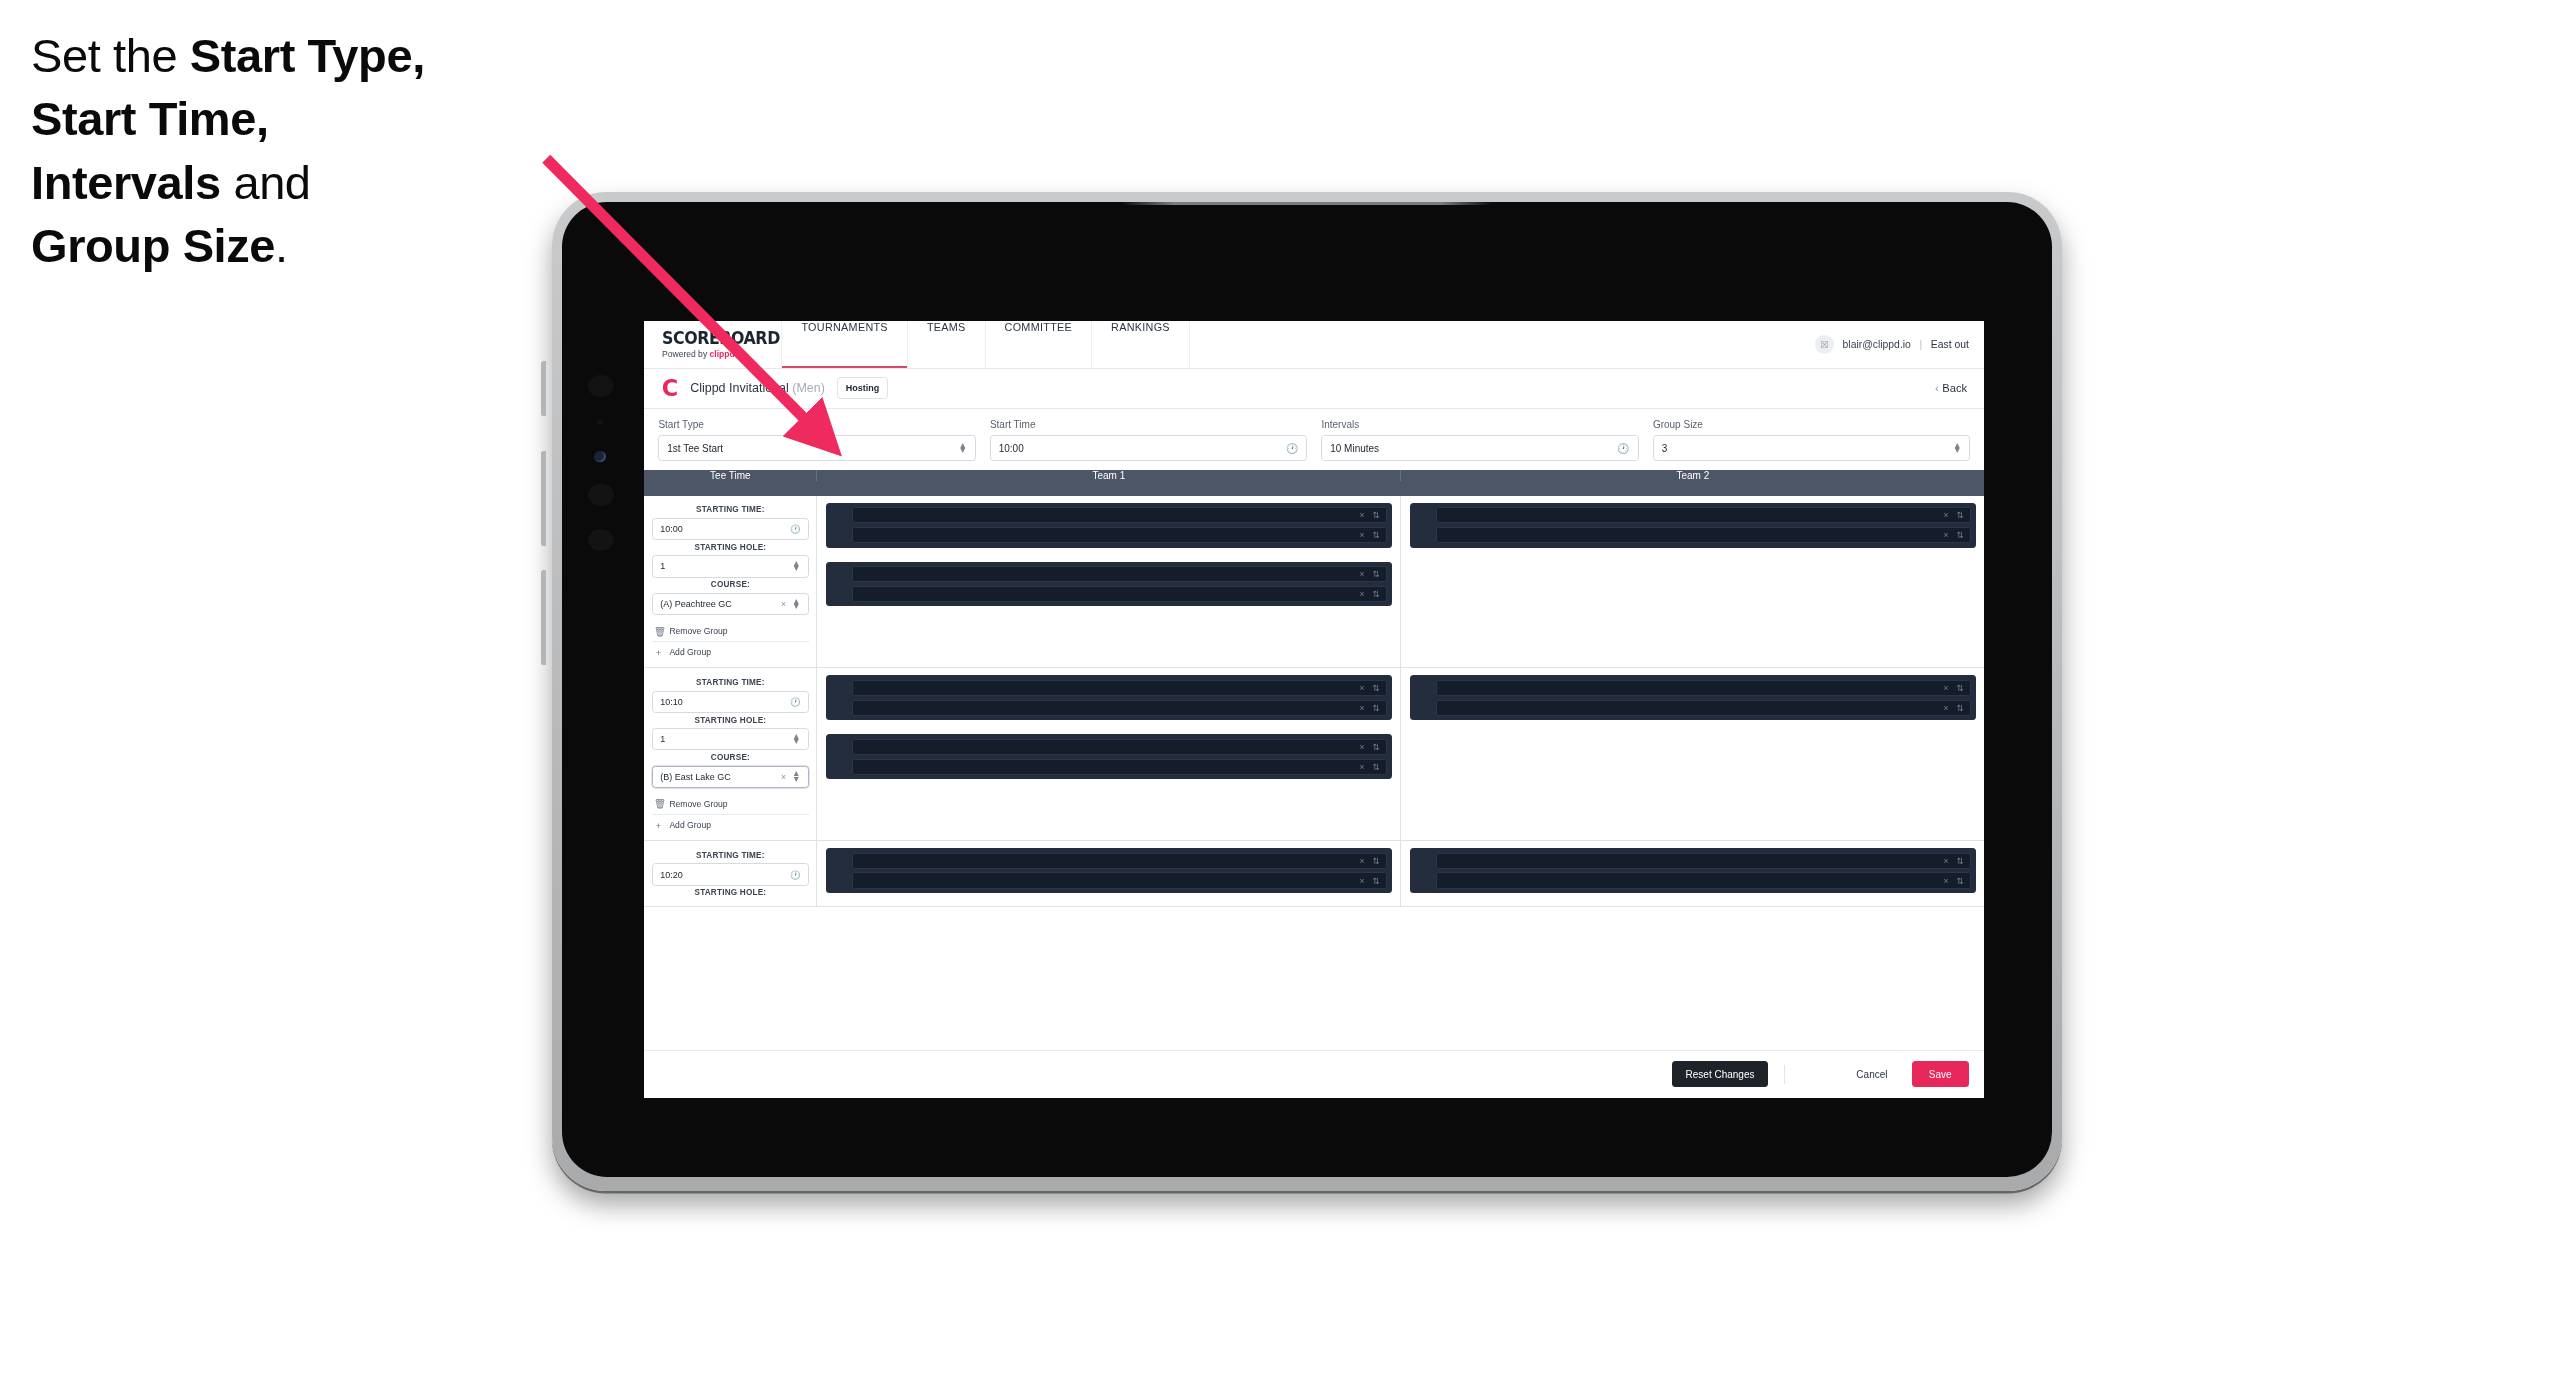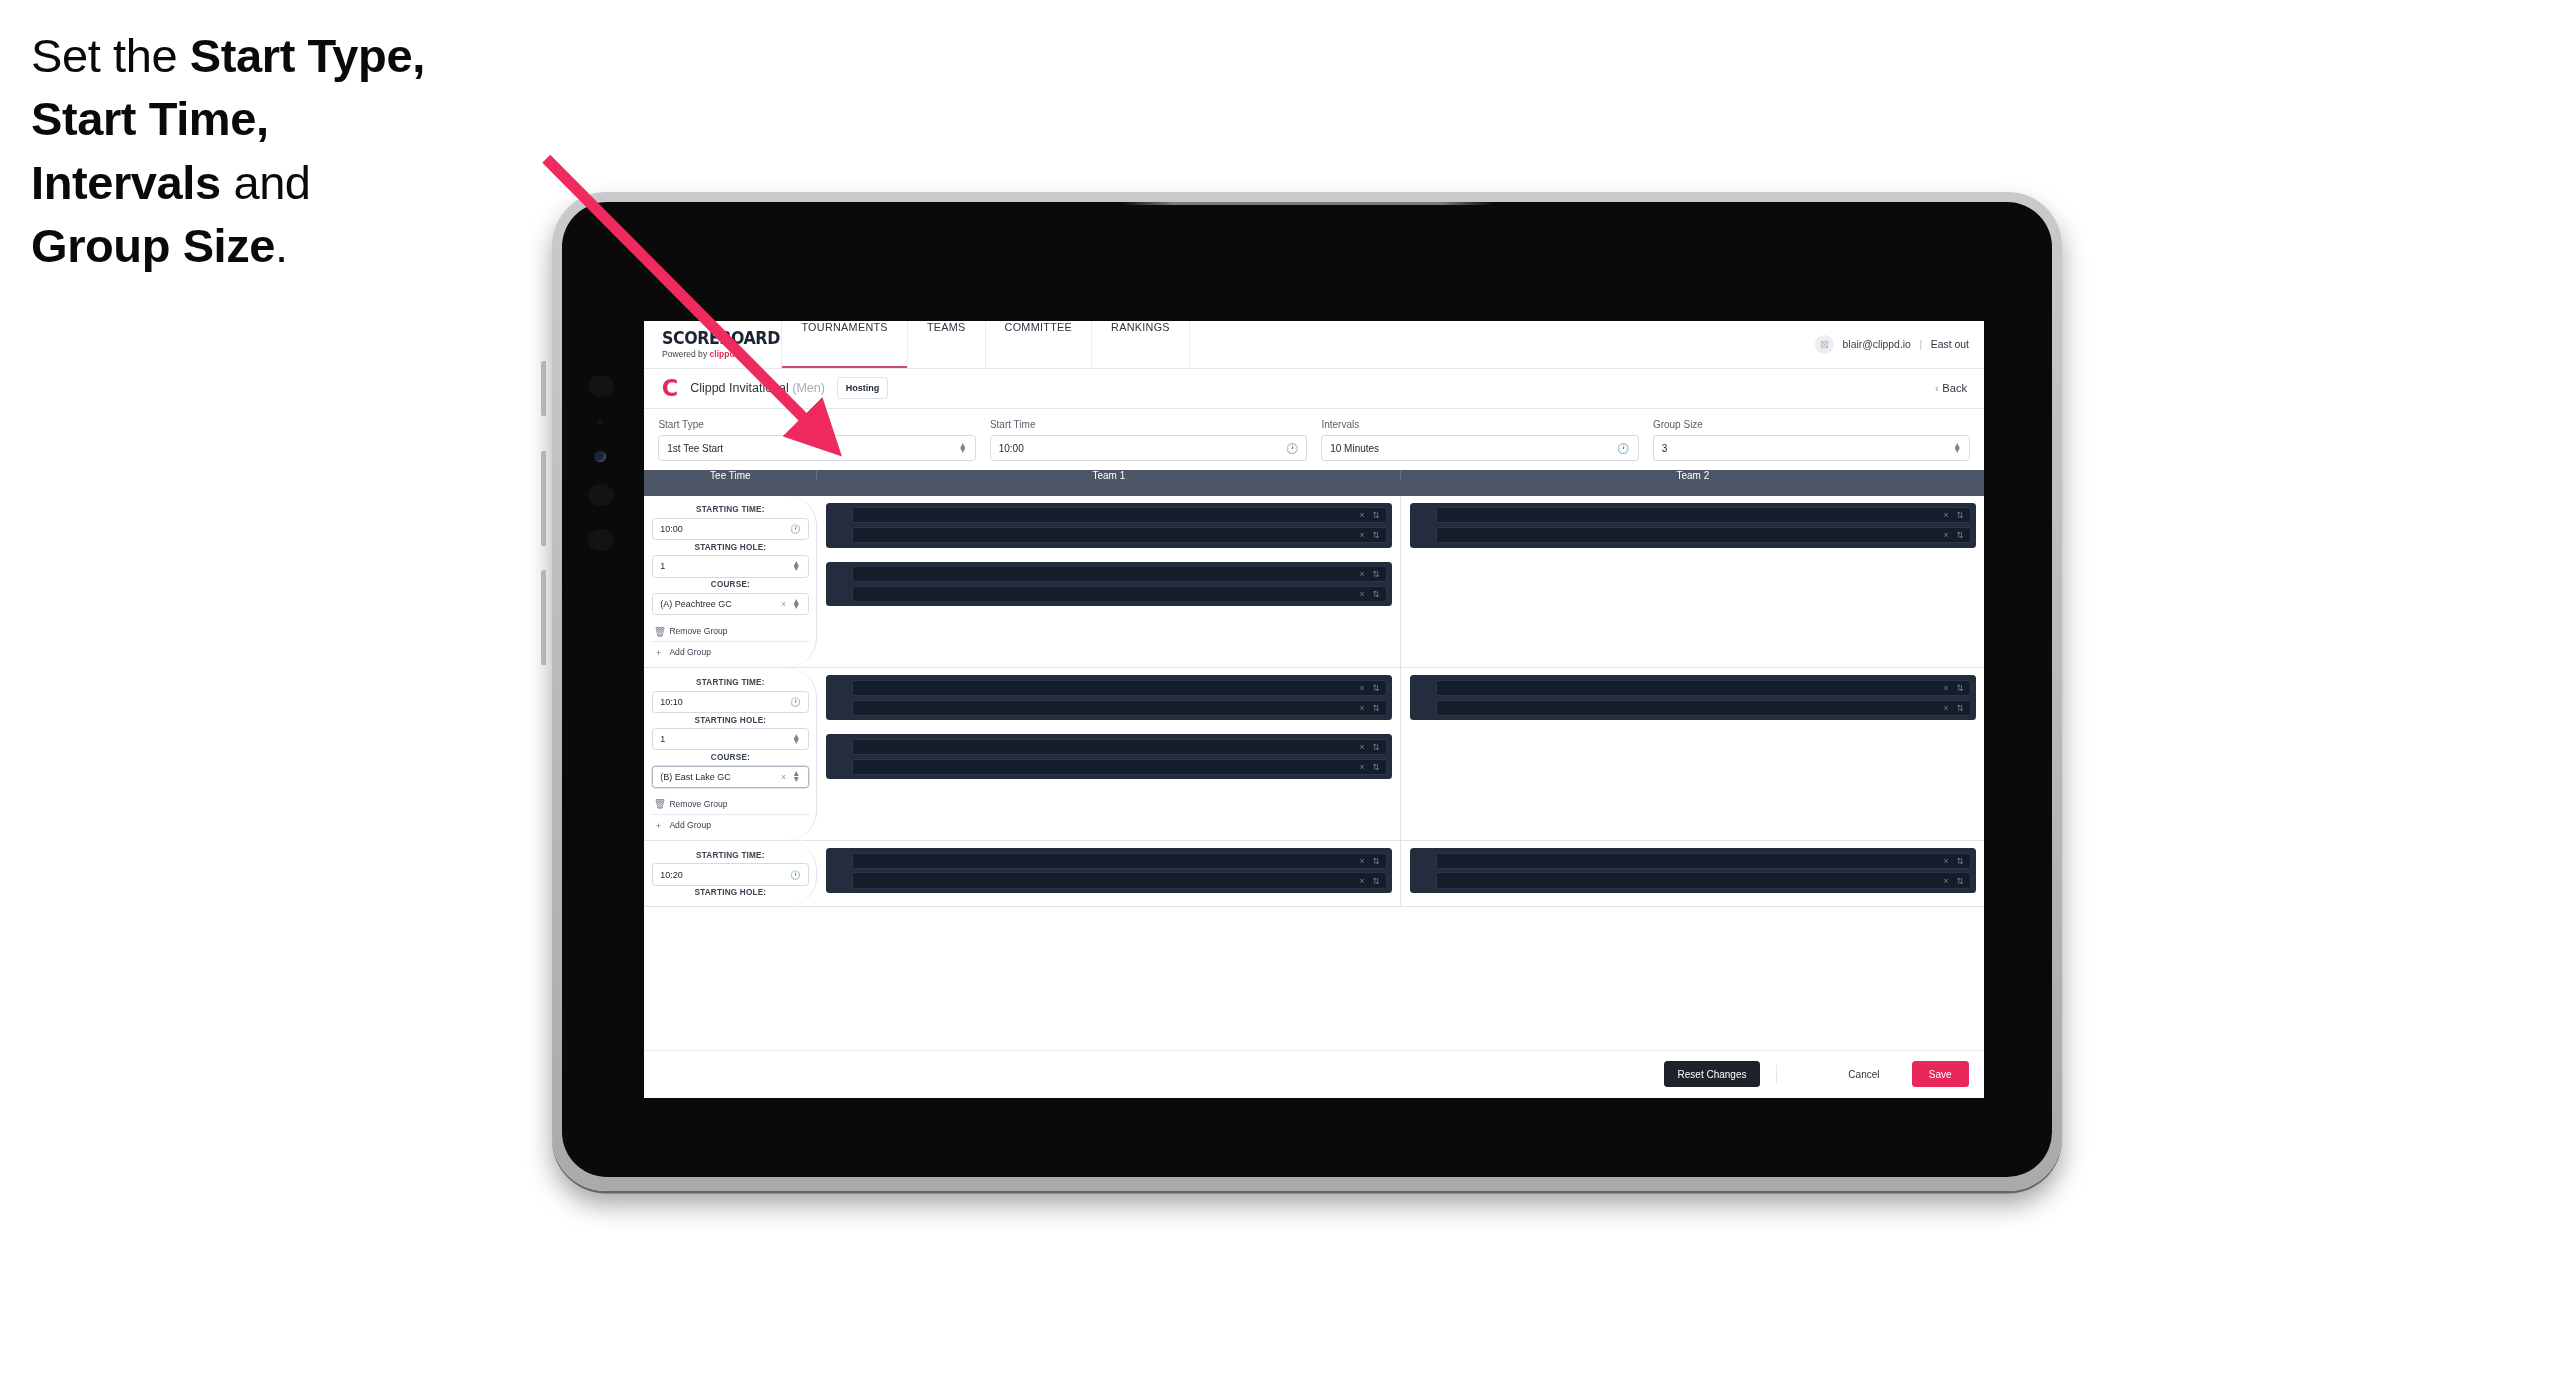--- a/index.html
+++ b/index.html
@@ -137,21 +137,21 @@
   }
   .th { display:flex; align-items:center; justify-content:center; font-size: 10px; }
   .th-tee { width: 173px; border-right:0.9px solid #667087; }
   .th-t1 { flex:1; border-right:0.9px solid #667087; }
   .th-t2 { flex:1; }
 
   .tbody { position: relative; }
   .trow { display:flex; border-bottom:0.9px solid #dfe3e8; align-items:stretch; }
   .c-tee {
     width: 173px; border-right:0.9px solid #dfe3e8; padding: 7px 7.8px 5.2px;
-    display:flex; flex-direction:column; align-items:center;border-radius:29px;
+    display:flex; flex-direction:column; align-items:center;
   }
   .mini-label { font-size: 8.2px; font-weight:700; color:#3b4350; letter-spacing:0.2px; margin: 2.6px 0 3.5px; text-align:center; }
   .mini-ctrl {
     width: 100%; height: 22.4px; border:0.9px solid #d6dae0; border-radius:3.5px; background:#fff;
     display:flex; align-items:center; padding: 0 7px; font-size: 9px; color:#1b2430;
   }
   .mini-ctrl.focus { border-color:#aeb6c4; box-shadow: 0 0 0 0.9px rgba(120,140,180,.25); }
   .mini-ctrl .end { margin-left:auto; display:flex; align-items:center; gap:6px; color:#8d949e; font-size: 8.6px; }
   .grp-link {
     width:100%; display:flex; align-items:center; gap:6px;
@@ -175,21 +175,21 @@
   
   .appfoot {
     position:absolute; left:0; right:0; bottom:0; height: 48px; background:#fff;
     border-top: 0.9px solid #e9ebef;
     display:flex; align-items:center; justify-content:flex-end; gap: 0; padding-right: 15.5px;
   }
   .btn { cursor:pointer; font-size: 10px; border-radius:3.5px;margin-left:44px; }
   .btn-reset { background:#1e2229; color:#fff; padding: 7.8px 14px; font-weight:400; }
   .btn-divider { width:0.9px; height: 19px; background:#e2e5e9; margin: 0 15.5px; }
   .btn-cancel { color:#2c3440; padding: 7.8px 12px; }
-  .btn-save { background:#e8275a; color:#fff; padding: 7.8px 17.3px; margin-left: 20px; }
+  .btn-save { background:#e8275a; color:#fff; padding: 7.8px 17.3px; margin-left: 12px; }
 </style>
 </head>
 <body>
 
 <div class="stage">
 
   <div class="headline">
     <span>Set the </span><b>Start Type,</b><br>
     <b>Start Time,</b><br>
     <b>Intervals</b><span> and</span><br>

